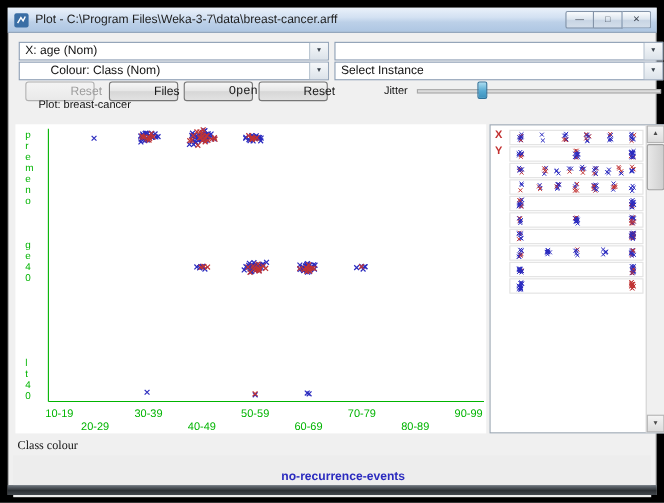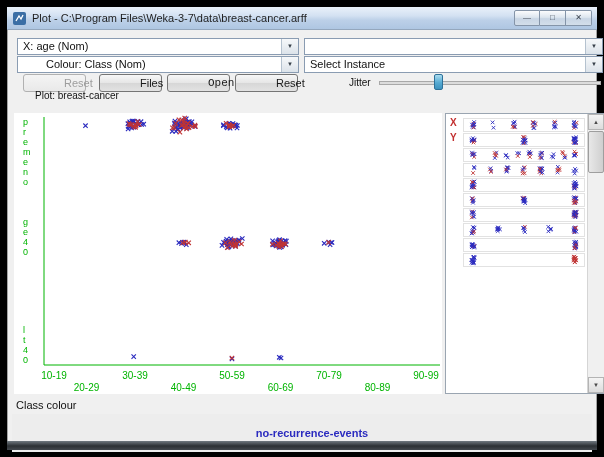--- a/index.html
+++ b/index.html
@@ -25,21 +25,21 @@
   .attr-panel{position:absolute;left:437px;top:83px;width:160px;height:281px;background:#fff;border:1px solid #9aa5b1;box-sizing:border-box;}
   .strips-host{position:absolute;left:0;top:0;right:17px;bottom:0;overflow:hidden;}
   .strip-row{position:absolute;left:0;height:12px;width:140px;}
   .xy-label{position:absolute;left:4px;top:-1px;font-size:10px;color:#c23030;font-weight:bold;}
   .strip{position:absolute;left:17px;top:0;background:#fff;border:1px solid #e2e2e2;}
   .vscroll{position:absolute;top:0;right:0;bottom:0;width:17px;background:#f0f0f0;border-left:1px solid #d5d5d5;box-sizing:border-box;}
   .scroll-btn{position:absolute;left:0;width:16px;height:16px;background:linear-gradient(180deg,#f4f4f4,#dcdcdc);border:1px solid #b4b4b4;text-align:center;font-size:6px;line-height:14px;color:#4a4a4a;box-sizing:border-box;}
   .scroll-btn.up{top:0;}
   .scroll-btn.down{bottom:0;}
   .scroll-thumb{position:absolute;left:0;top:17px;width:16px;height:42px;background:linear-gradient(90deg,#e8e8e8,#cfcfcf);border:1px solid #9e9e9e;border-radius:2px;box-sizing:border-box;}
-  .class-colour-label{position:absolute;left:8px;top:369px;font-size:11px;color:#111;}
+  .class-colour-label{position:absolute;left:8px;top:369px;font-size:11px;color:#111;font-family:Liberation Serif, serif;}
   .legend-bar{position:absolute;left:4px;right:4px;top:384px;height:38px;background:#ededed;display:flex;align-items:center;justify-content:center;font-size:11px;font-weight:bold;}
   .legend-bar .cls{margin:0 4px;cursor:pointer;}
   .window-bottom{position:absolute;left:0;right:0;bottom:0;height:9px;background:linear-gradient(180deg,#707880,#2c3034 55%,#43484e);}
 </style>
 </head>
 <body>
 
 <div class="window">
   <div class="titlebar">
     <span class="app-icon">

